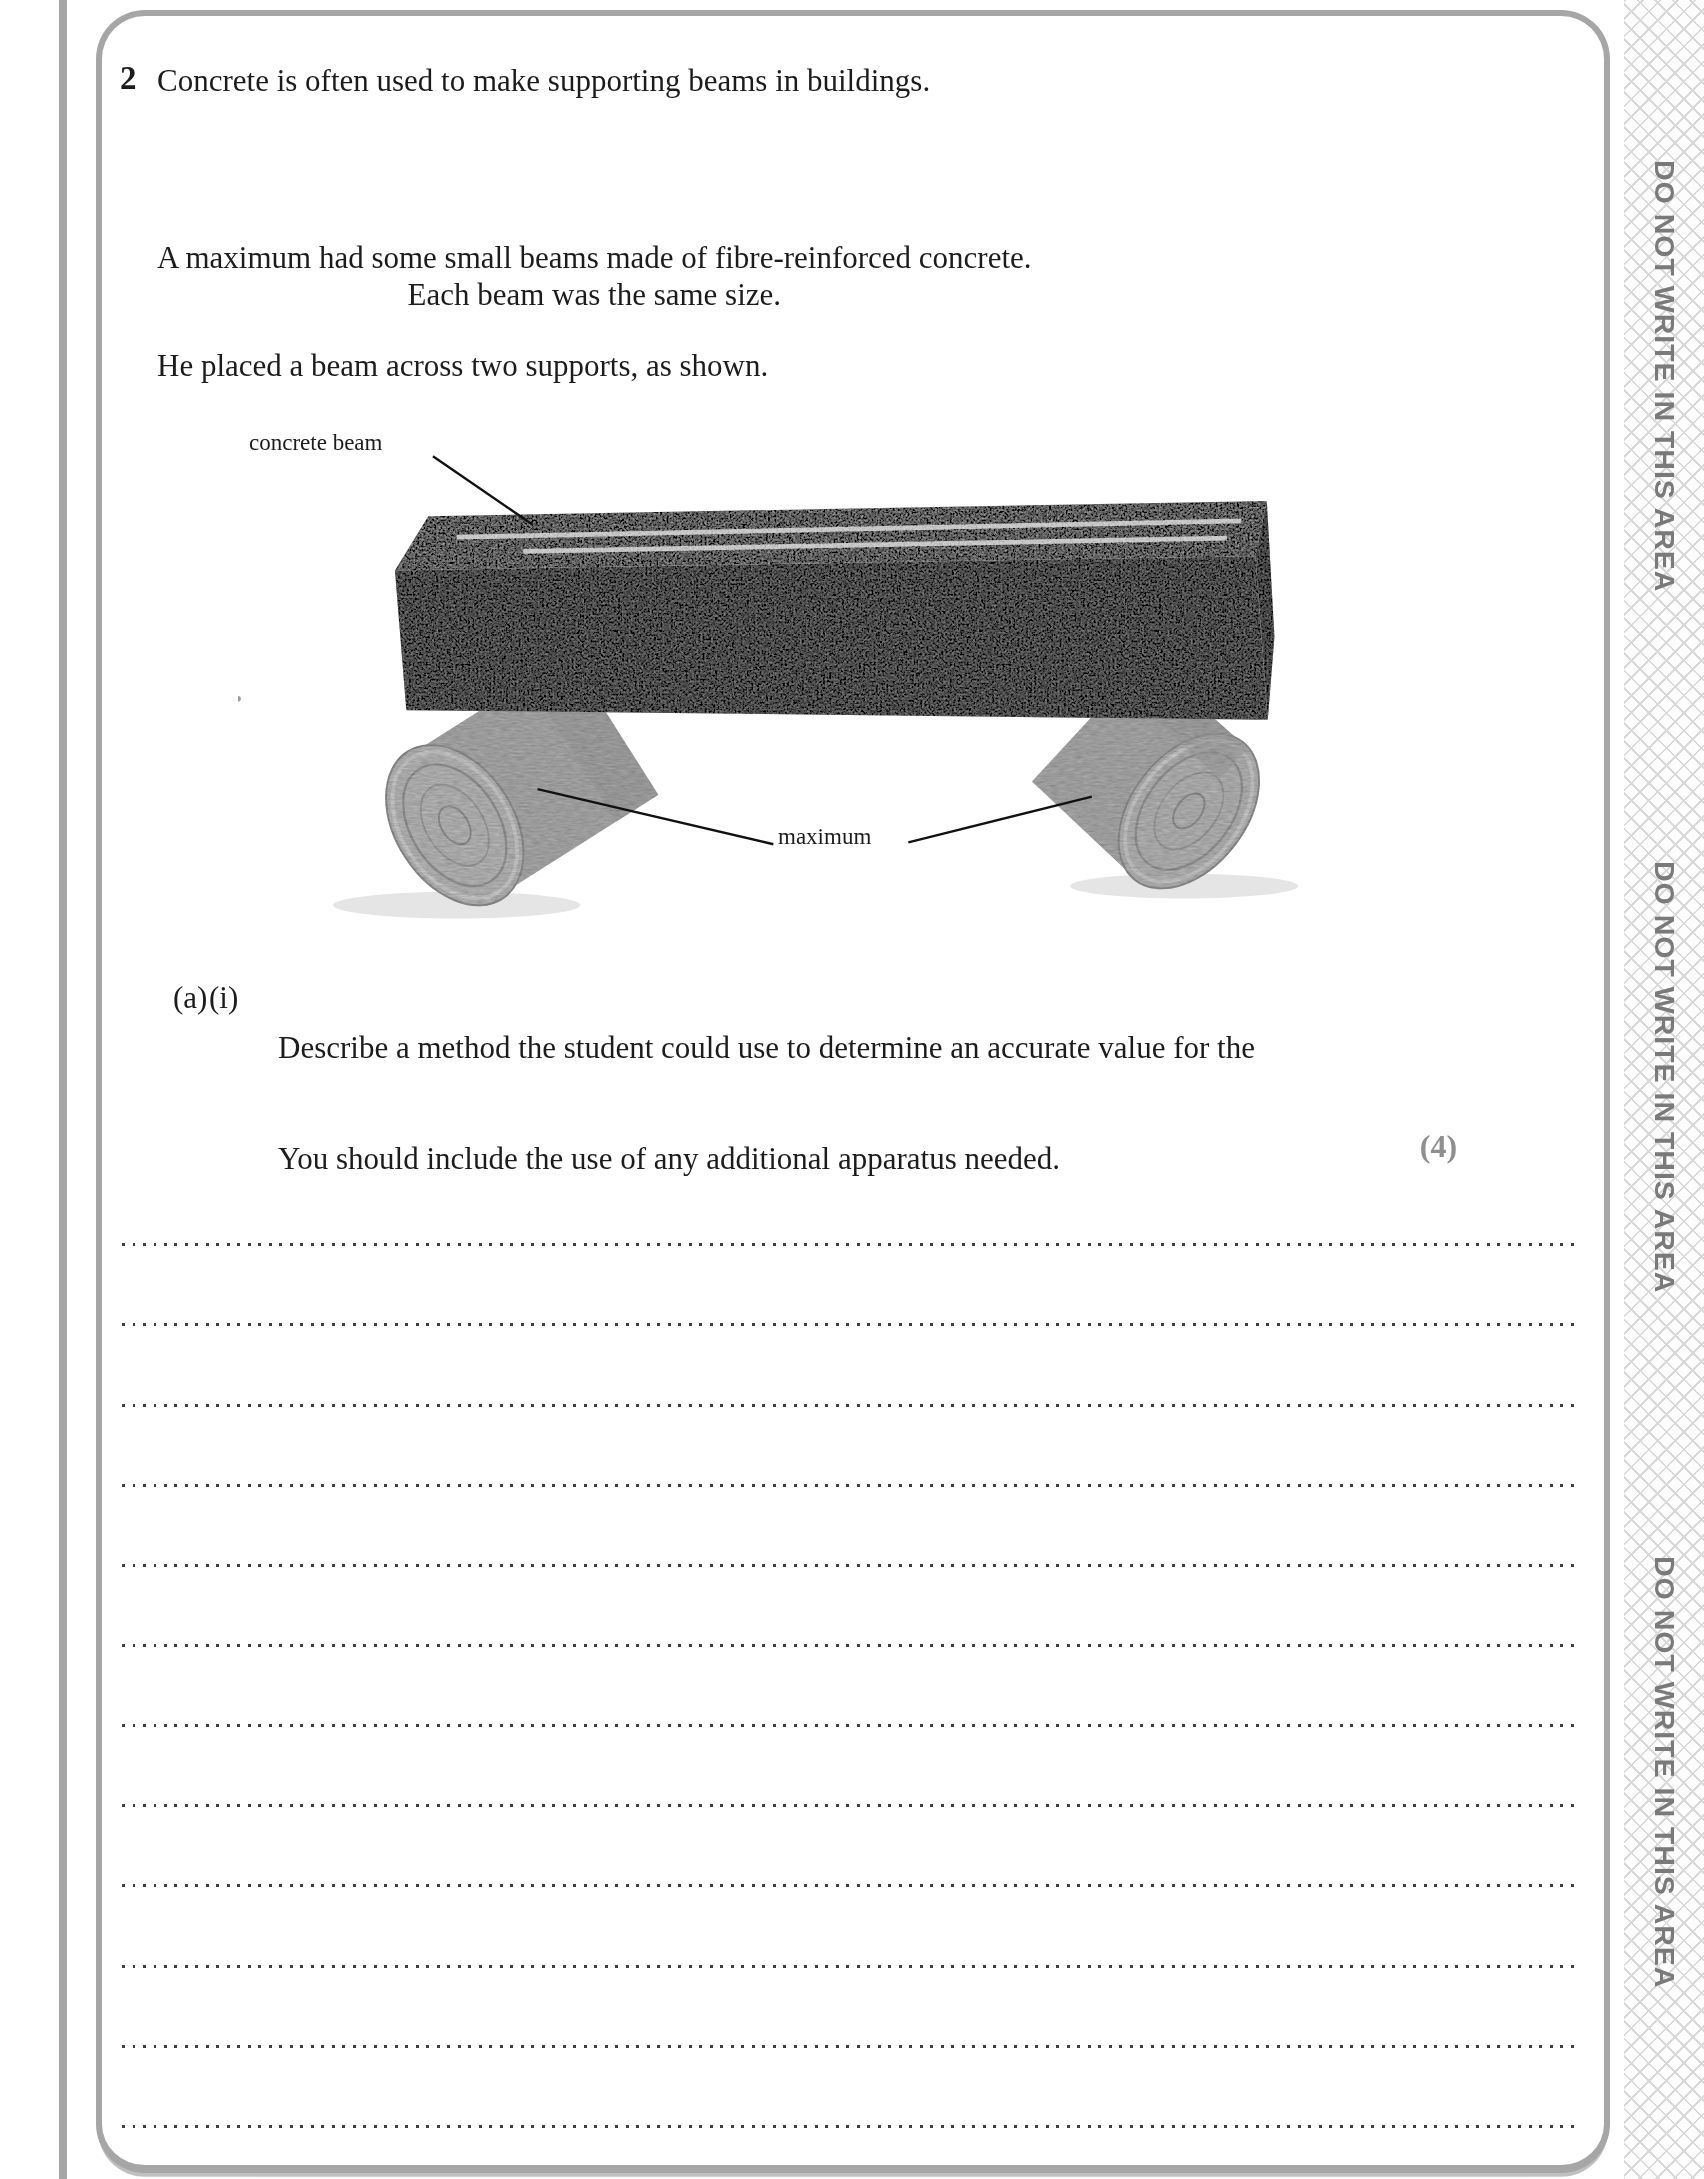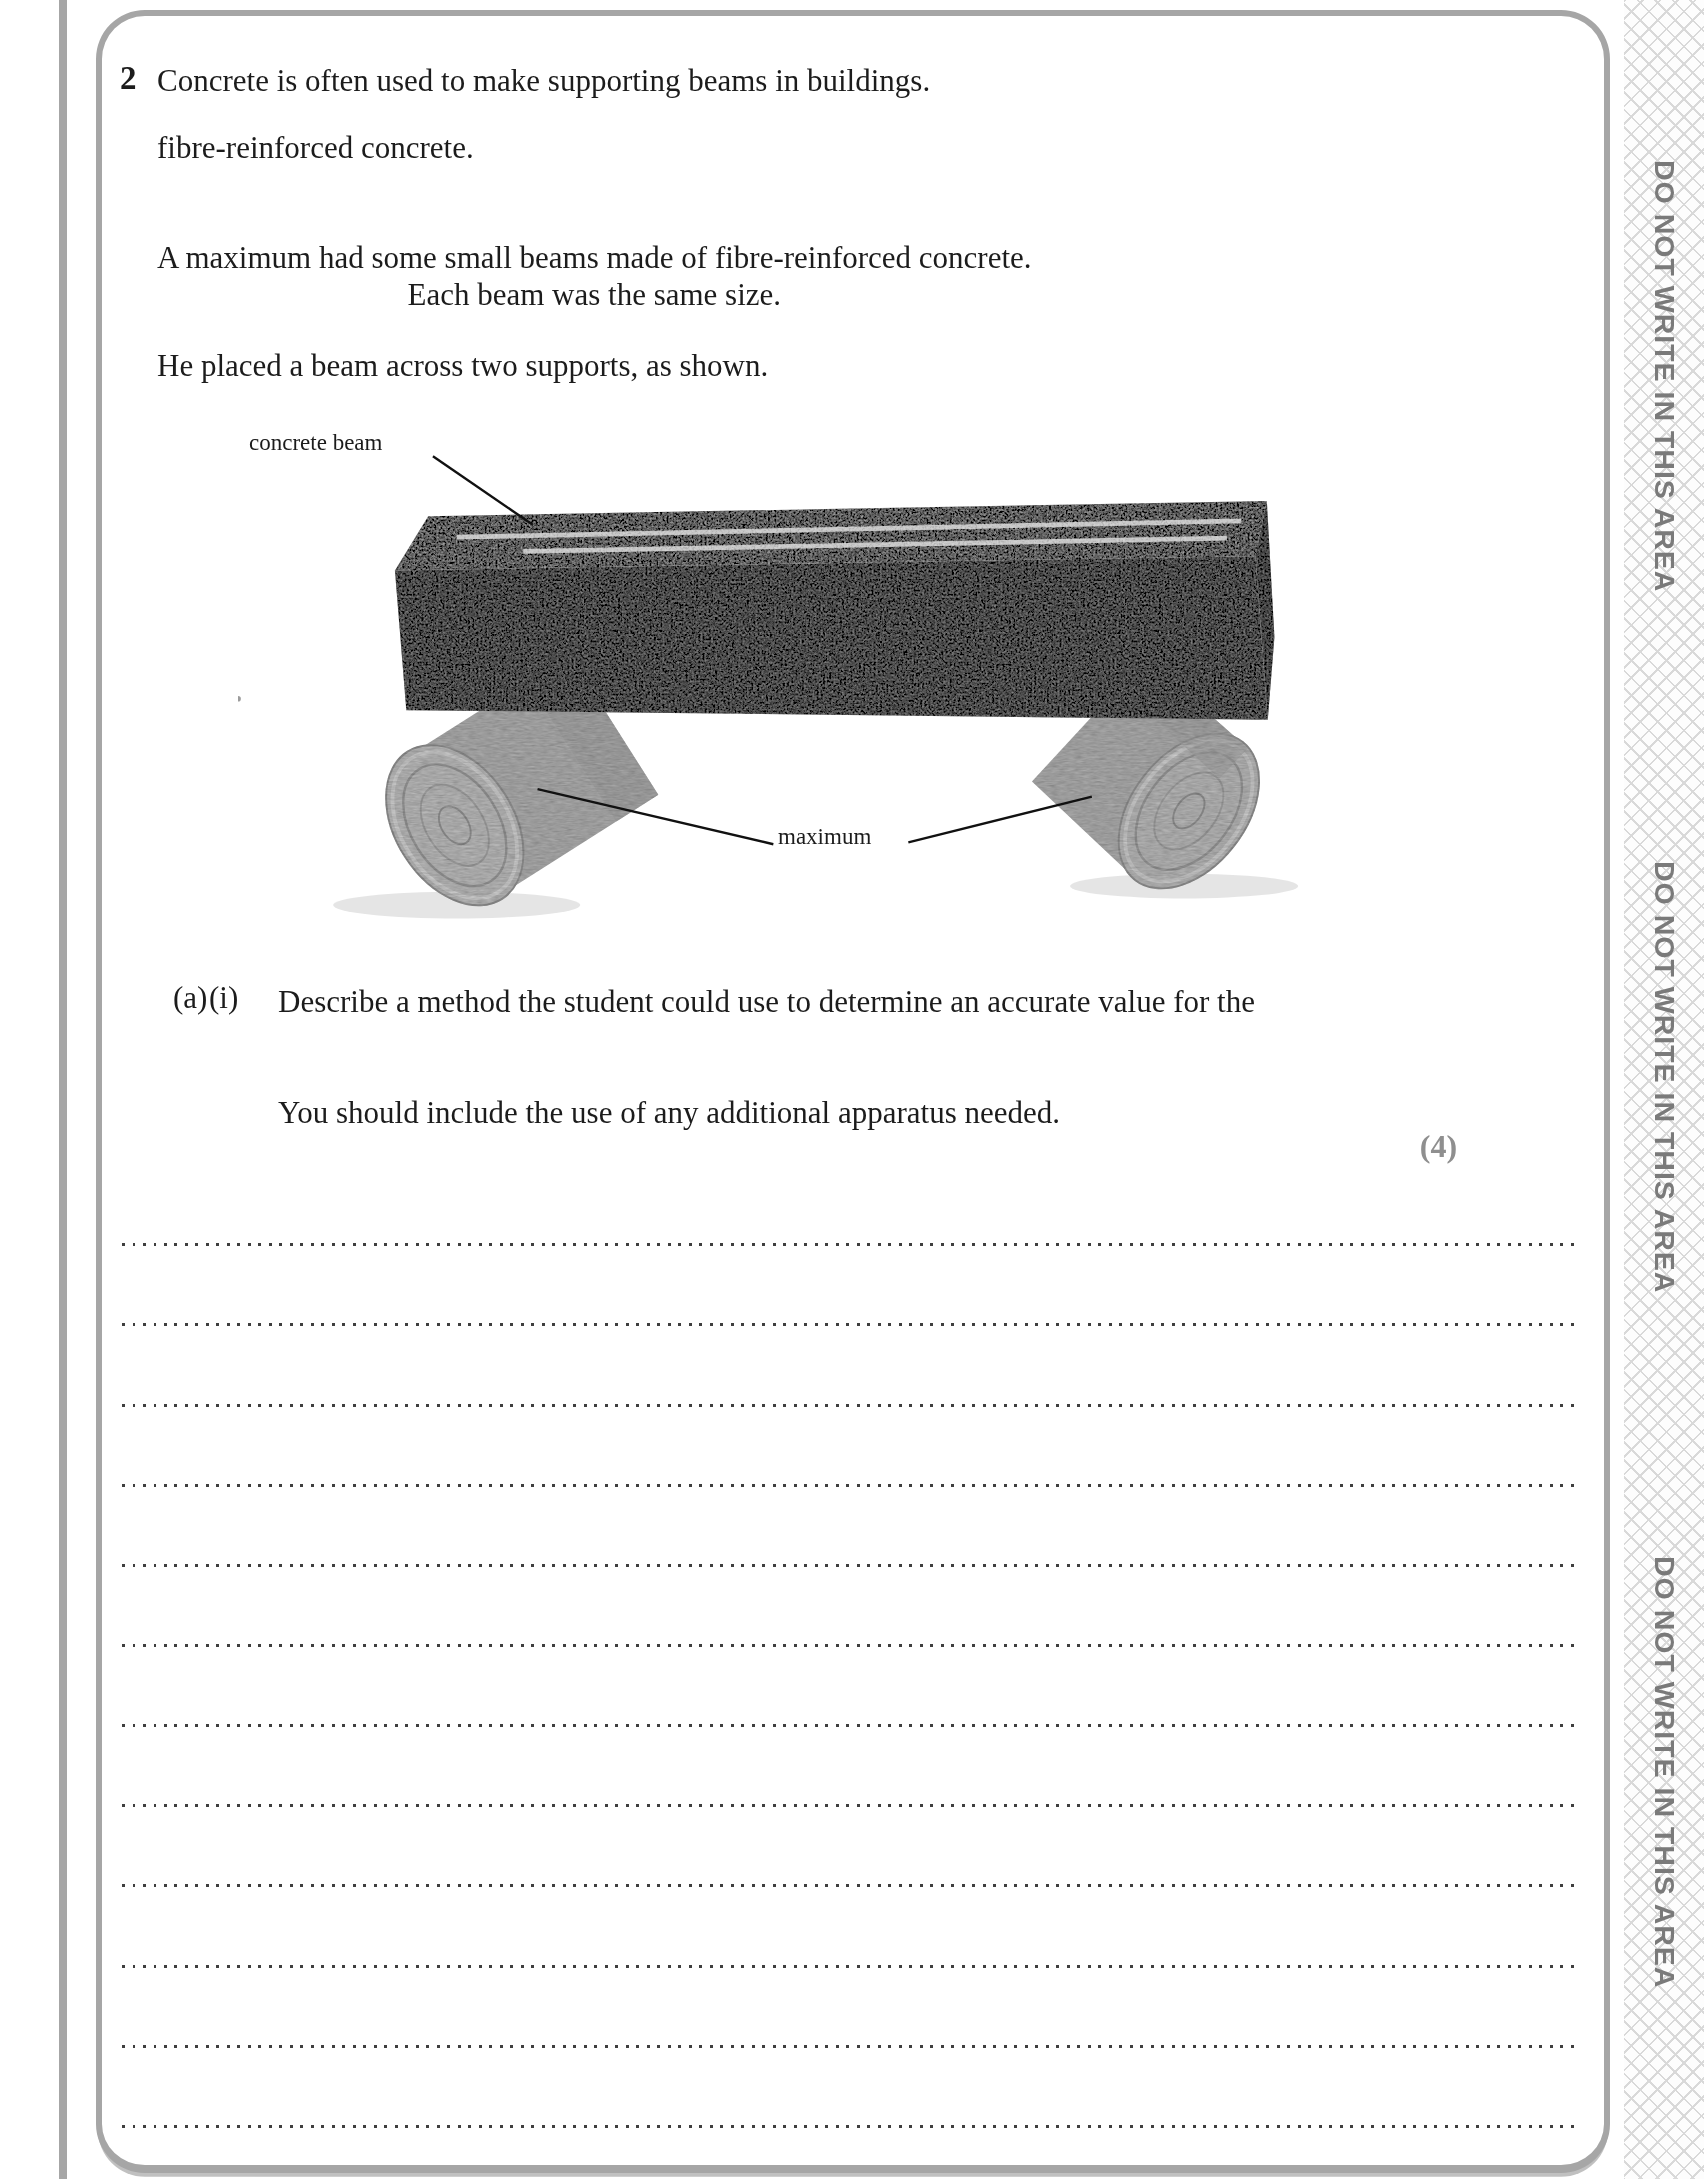--- a/index.html
+++ b/index.html
@@ -51,21 +51,21 @@
     color:var(--side-text);
     white-space:nowrap;
   }
   .qnum{
     position:absolute;left:120px;top:60px;
     font-size:33px;font-weight:bold;
   }
   .para{position:absolute;left:157px;font-size:31px;text-align:center;}
   .para .ln{line-height:37px;white-space:nowrap;}
   .part-label{position:absolute;top:980px;font-size:31px;}
-  .part-block{position:absolute;left:278px;font-size:31px;}
+  .part-block{position:absolute;left:278px;font-size:31px;margin-top:46px;}
   .part-block .ln{line-height:41px;white-space:nowrap;}
   .marks{
     position:absolute;left:1391px;top:1128px;width:95px;
     text-align:center;
     font-size:32px;font-weight:bold;color:var(--marks-gray);
   }
   .fig-label{position:absolute;font-size:23px;white-space:nowrap;}
   #figure-svg{position:absolute;left:238px;top:418px;}
   .answer-line{
     position:absolute;left:122px;width:1455px;height:2.9px;
@@ -84,21 +84,20 @@
   <div class="side-label" style="top:160px">DO NOT WRITE IN THIS AREA</div>
   <div class="side-label" style="top:861px">DO NOT WRITE IN THIS AREA</div>
   <div class="side-label" style="top:1556px">DO NOT WRITE IN THIS AREA</div>
 
   <div class="qnum">2</div>
 
   <div class="para" style="top:62px">
     <div class="ln">Concrete is often used to make supporting beams in buildings.</div>
   </div>
   <div class="para" style="top:129px">
-    <div class="ln">fibre-reinforced concrete.</div>
   </div>
   <div class="para" style="top:239px">
     <div class="ln">A maximum had some small beams made of fibre-reinforced concrete.</div>
     <div class="ln">Each beam was the same size.</div>
   </div>
   <div class="para" style="top:347px">
     <div class="ln">He placed a beam across two supports, as shown.</div>
   </div>
 
   <svg id="figure-svg" width="1103" height="533" viewBox="0 0 1160 560">

